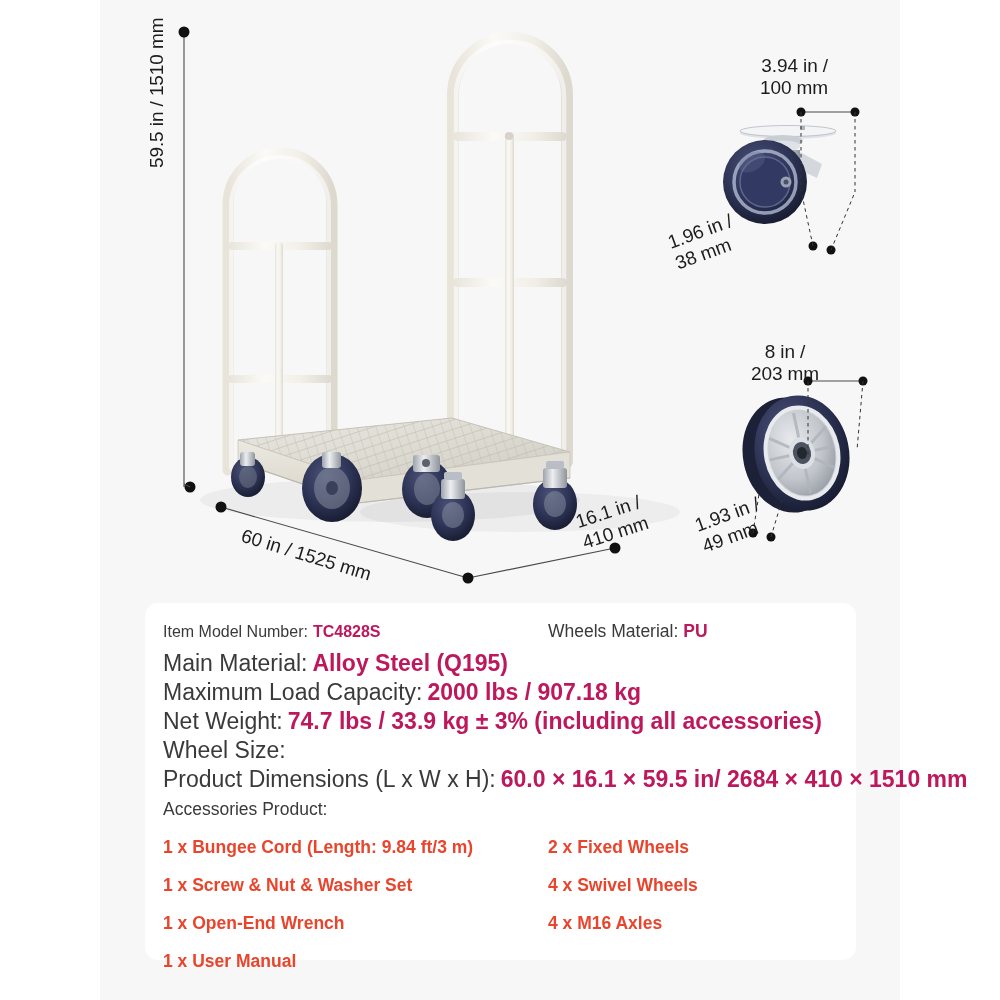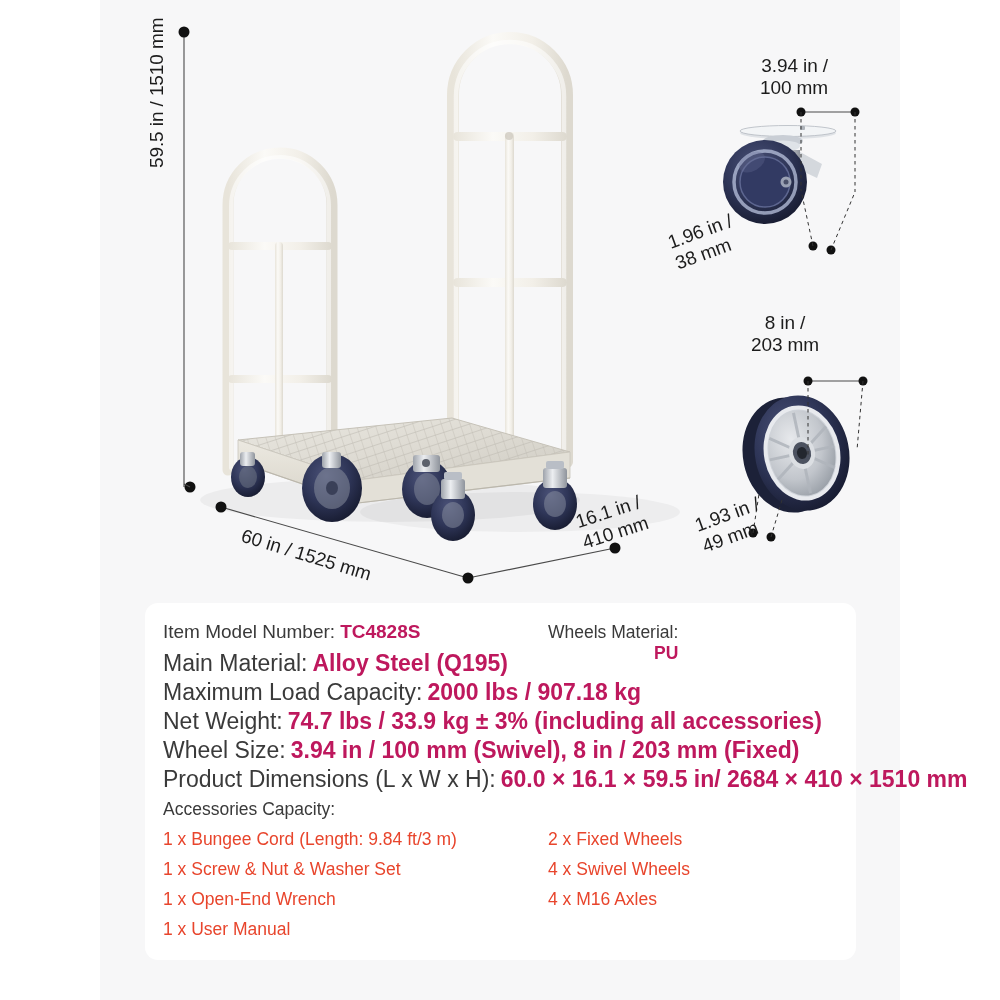--- a/index.html
+++ b/index.html
@@ -90,21 +90,21 @@
   .dim-swivel-w {
     left: 565px;
     top: 233px;
     transform: rotate(-20deg);
     transform-origin: left top;
     white-space: pre-line;
   }
 
   .dim-fixed-dia {
     left: 620px;
-    top: 312px;
+    top: 341px;
     text-align: center;
     width: 130px;
     white-space: pre-line;
   }
 
   .dim-fixed-w {
     left: 592px;
     top: 516px;
     transform: rotate(-20deg);
     transform-origin: left top;
@@ -134,43 +134,44 @@
 
   .spec-label { color: #3a3a3a; font-weight: 400; }
 
   .spec-value {
     color: #be185d;
     font-weight: 700;
     margin-left: 5px;
   }
 
   .spec-row-split { display: flex; height: 29px; align-items: baseline; }
-  .spec-col-a { width: 385px; display: flex; align-items: baseline; font-size: 19px; white-space: nowrap; }
-  .spec-col-b { display: flex; align-items: flex-end; font-size: 17.5px; white-space: nowrap; flex-direction: column; }
+  .spec-col-a { width: 385px; display: flex; align-items: baseline; font-size: 16px; white-space: nowrap; }
+  .spec-col-b { display: flex; align-items: center; font-size: 17.5px; white-space: nowrap; }
 
   .acc-header {
     font-size: 17.5px;
     color: #3a3a3a;
     height: 29px;
     line-height: 29px;
   }
 
   .acc-grid {
     display: grid;
     grid-template-columns: 385px auto;
     row-gap: 0;
   }
 
   .acc-item {
     color: #e8452c;
-    font-weight: 400;
+    font-weight: 700;
     font-size: 17.5px;
     height: 30px;
     line-height: 30px;
     white-space: nowrap;
+    margin-top: 8px;
   }
 
   .acc-blank { height: 30px; }
 </style>
 </head>
 <body>
 
 <div id="page">
 
   <div class="content-panel"></div>
@@ -420,29 +421,28 @@
       <span class="spec-value">2000 lbs / 907.18 kg</span>
     </div>
 
     <div class="spec-row">
       <span class="spec-label">Net Weight:</span>
       <span class="spec-value">74.7 lbs / 33.9 kg ± 3% (including all accessories)</span>
     </div>
 
     <div class="spec-row">
       <span class="spec-label">Wheel Size:</span>
-      <span class="spec-value">3.94 in / 100 mm (Swivel), 8 in / 203 mm (Fixed)</span>
     </div>
 
     <div class="spec-row">
       <span class="spec-label">Product Dimensions (L x W x H):</span>
       <span class="spec-value">60.0 × 16.1 × 59.5 in/ 2684 × 410 × 1510 mm</span>
     </div>
 
-    <div class="acc-header">Accessories Capacity:</div>
+    <div class="acc-header">Accessories Product:</div>
 
     <div class="acc-grid">
       <div class="acc-item">1 x Bungee Cord (Length: 9.84 ft/3 m)</div>
       <div class="acc-item">2 x Fixed Wheels</div>
 
       <div class="acc-item">1 x Screw &amp; Nut &amp; Washer Set</div>
       <div class="acc-item">4 x Swivel Wheels</div>
 
       <div class="acc-item">1 x Open-End Wrench</div>
       <div class="acc-item">4 x M16 Axles</div>

